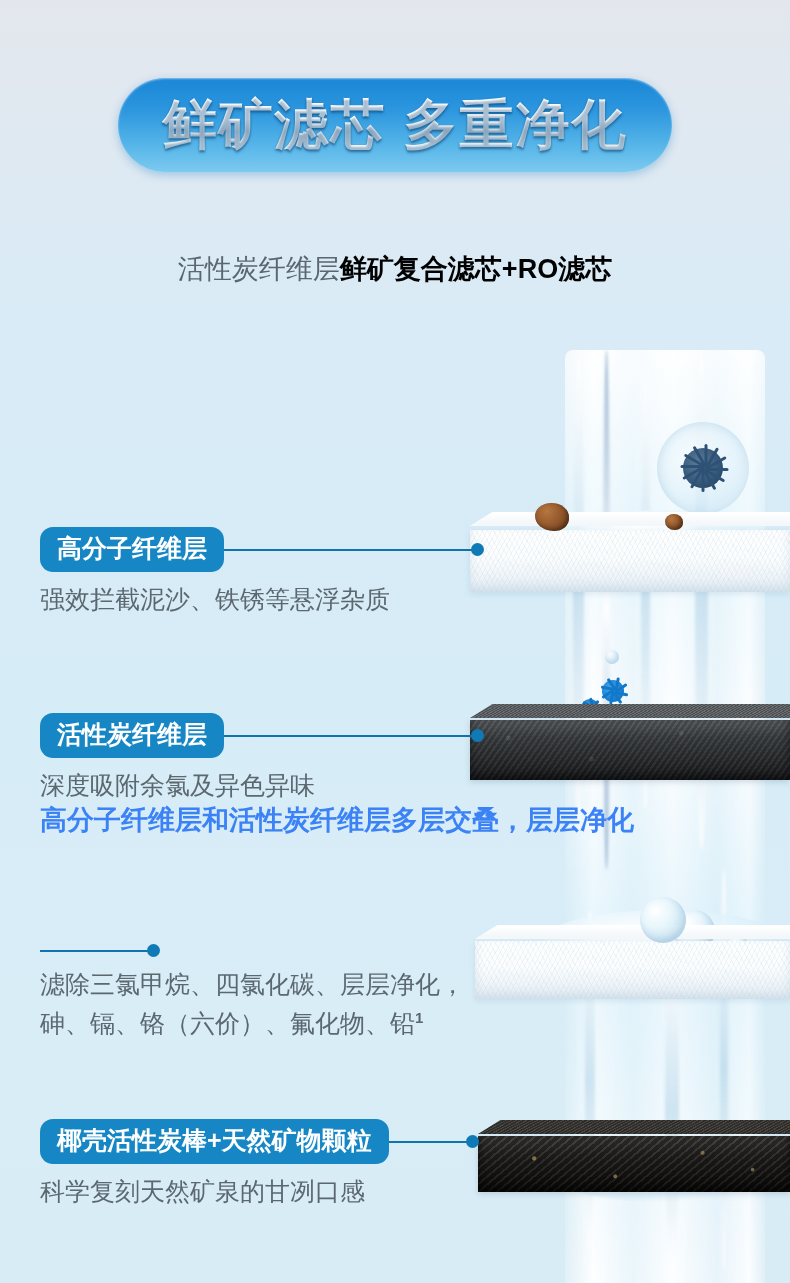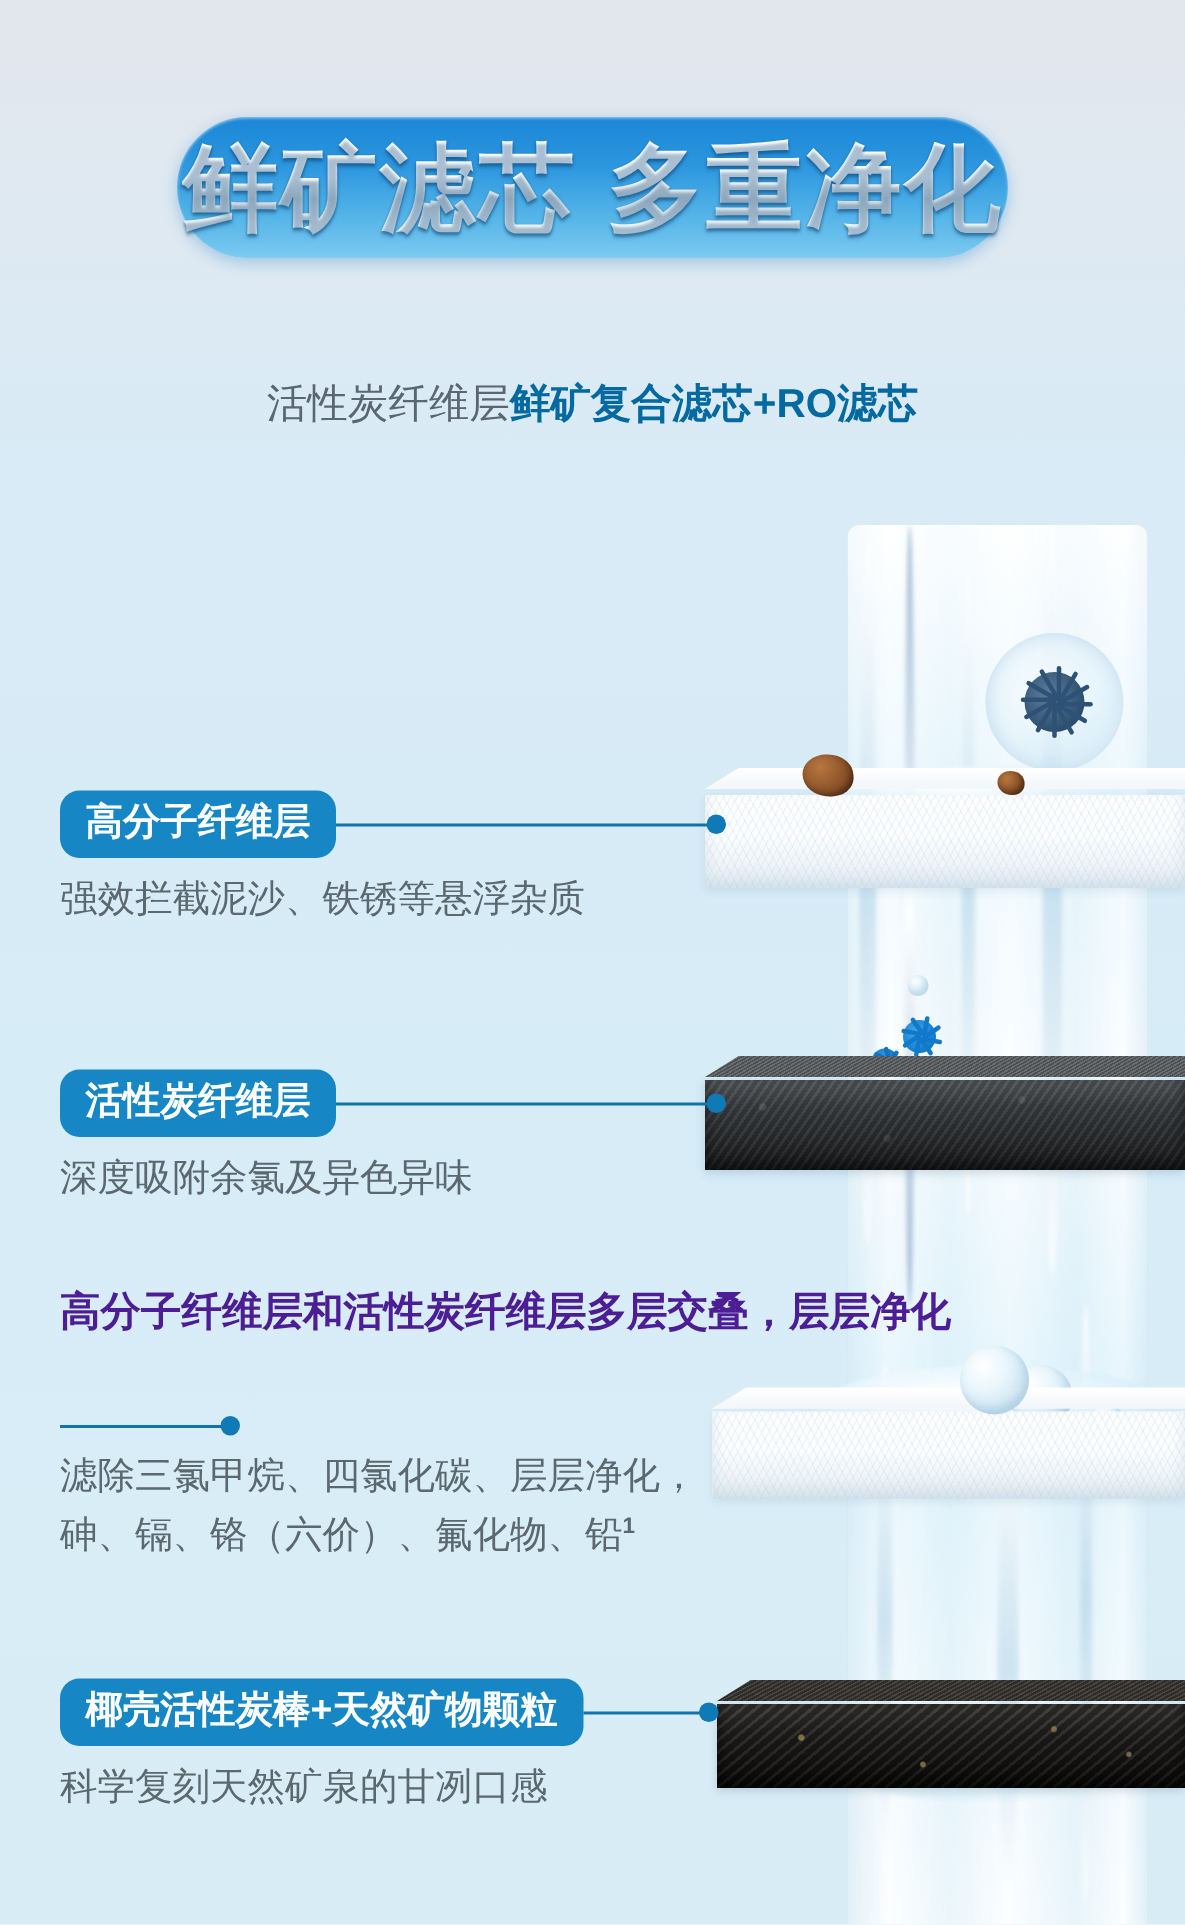--- a/index.html
+++ b/index.html
@@ -109,49 +109,49 @@
 
   
   .banner {
     position:absolute; left:118px; top:78px; width:554px; height:94px;
     border-radius:47px;
     background:linear-gradient(180deg,#1a86d6 0%,#2c96de 34%,#54b4e8 70%,#7ccaf0 100%);
     box-shadow:0 3px 10px rgba(40,130,195,.35), inset 0 1px 2px rgba(255,255,255,.5);
     display:flex; align-items:center; justify-content:center;
   }
   .banner-text {
-    font-size:64px; font-weight:bold; letter-spacing:2px; white-space:nowrap;
+    font-size:54px; font-weight:bold; letter-spacing:2px; white-space:nowrap;
     background:linear-gradient(180deg,#ffffff 0%,#ffffff 42%,#d2dbe2 58%,#f4f8fa 78%,#ffffff 100%);
     -webkit-background-clip:text; background-clip:text; color:transparent;
     text-shadow:0 2px 2px rgba(10,70,120,.35);
     filter:drop-shadow(0 1px 1px rgba(8,60,105,.45));
   }
 
   
   .subtitle { position:absolute; left:0; right:0; top:250px; text-align:center; }
   .sub-line1 { font-size:27px; color:#5a6672; line-height:1.42; white-space:nowrap; }
-  .sub-line1 b { color:#0369a1; font-weight:bold; }
+  .sub-line1 b { color:#000000; font-weight:bold; }
   .sub-line2 { font-size:27px; color:#5a6672; line-height:1.42; margin-top:10px; }
 
   
   .callout { position:absolute; left:40px; }
   .badge-row { display:flex; align-items:center; }
   .badge {
     background:#1687c4; color:#ffffff; font-weight:bold;
     border-radius:13px; padding:7px 17px 9px; font-size:25px; white-space:nowrap;
     line-height:1.16;
   }
   .leader { height:2px; background:#0f74ad; }
   .leader-dot { width:13px; height:13px; border-radius:50%; background:#0f7ab5; flex:0 0 auto; margin-left:-1px; }
   .desc { color:#5c6870; font-size:25px; line-height:1.46; margin-top:9px; white-space:nowrap; }
   .desc sup { font-size:15px; font-weight:bold; vertical-align:super; }
 
   .statement {
-    position:absolute; left:40px; top:856px;
-    font-size:27px; font-weight:bold; color:#4c1d95; white-space:nowrap;
+    position:absolute; left:40px; top:802px;
+    font-size:27px; font-weight:bold; color:#3b82f6; white-space:nowrap;
   }
 </style>
 </head>
 <body>
 
 <div class="stage">
 
   <div class="water-wrap">
     <div class="water-col"></div>
     <div class="water-streak ws1"></div>

